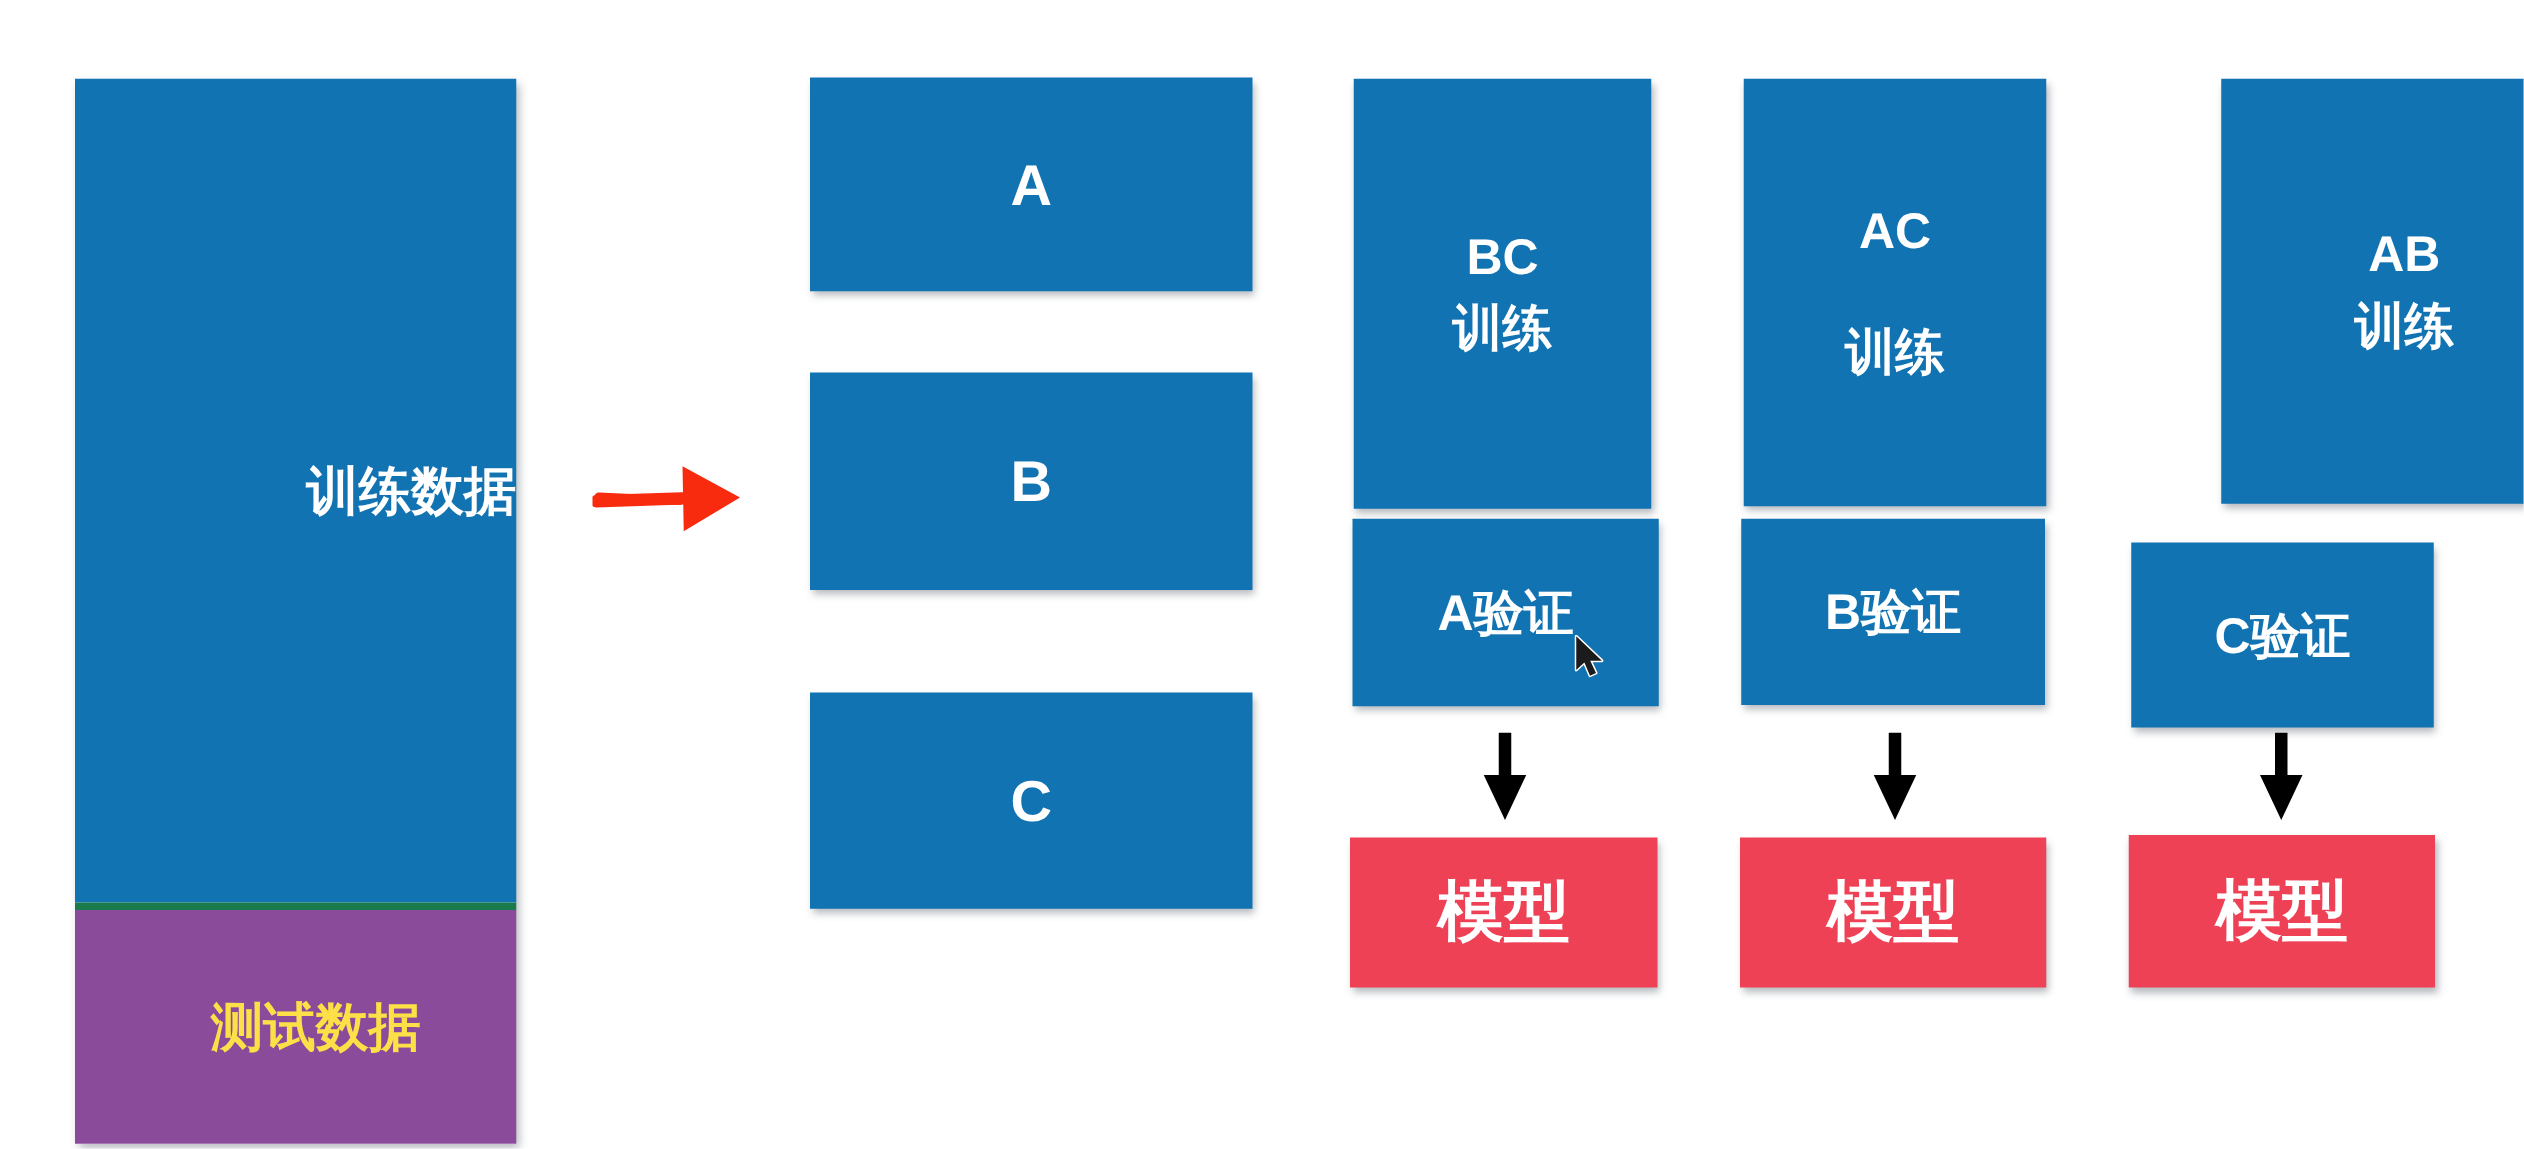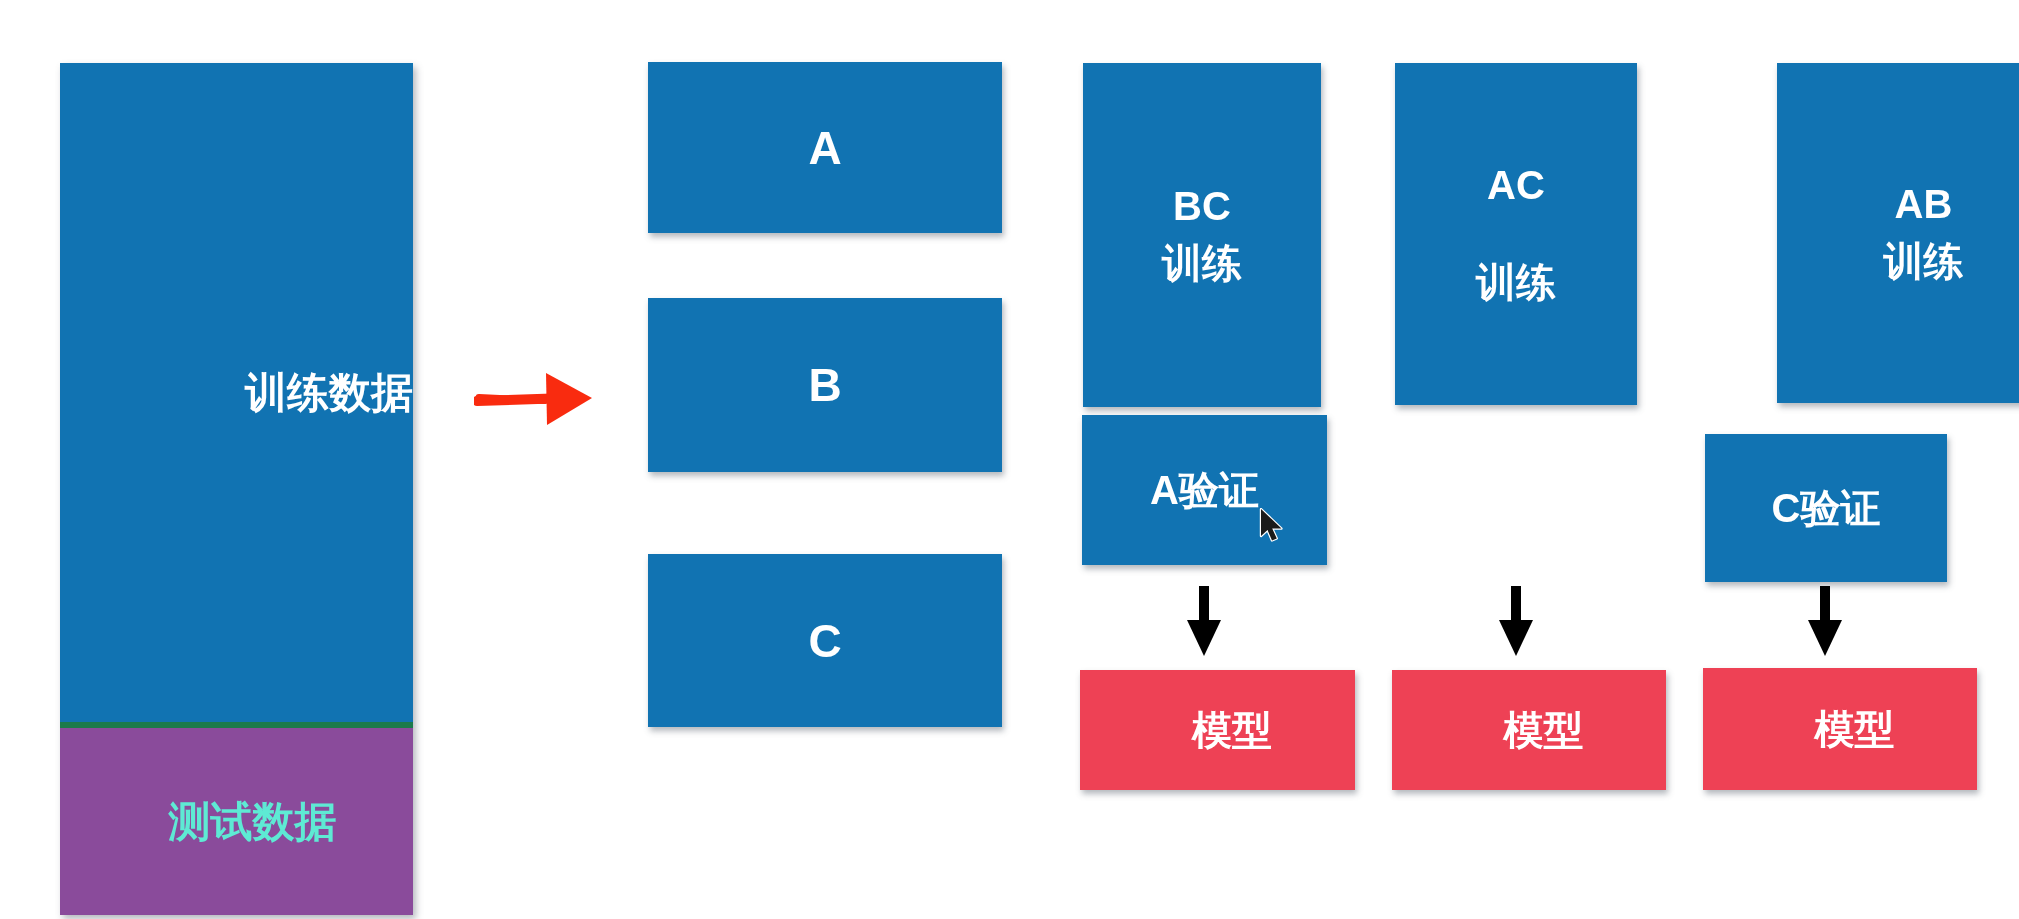--- a/index.html
+++ b/index.html
@@ -22,30 +22,30 @@
   
   #source-stack{
     position:absolute;left:60px;top:63px;width:353px;height:852px;
     box-shadow:3px 4px 7px rgba(90,100,110,0.45);
     display:flex;flex-direction:column;
   }
   #source-train{flex:0 0 659px;display:flex;align-items:center;justify-content:flex-end;
     background:#1173b2;color:#fff;font-weight:bold;font-size:42px;}
   #source-divider{flex:0 0 6px;}
   #source-test{flex:1 1 auto;display:flex;align-items:center;justify-content:center;
-    background:#8a4b9b;color:#5eead4;font-weight:bold;font-size:42px;padding-left:32px;}
+    background:#8a4b9b;color:#fde047;font-weight:bold;font-size:42px;padding-left:32px;}
   
   .fold{font-size:46px;}
   #fold-a{left:648px;top:62px;width:354px;height:171px;}
   #fold-b{left:648px;top:298px;width:354px;height:174px;}
   #fold-c{left:648px;top:554px;width:354px;height:173px;}
   
   .train-box{flex-direction:column;font-size:40px;line-height:1.42;}
   .val-box{font-size:40px;}
-  .model-box{font-size:40px;padding-left:29px;}
+  .model-box{font-size:53px;}
   #col1-train{left:1083px;top:63px;width:238px;height:344px;}
   #col1-val{left:1082px;top:415px;width:245px;height:150px;}
   #col1-model{left:1080px;top:670px;width:246px;height:120px;}
   #col2-train{left:1395px;top:63px;width:242px;height:342px;gap:40px;}
   #col2-val{left:1393px;top:415px;width:243px;height:149px;}
   #col2-model{left:1392px;top:670px;width:245px;height:120px;}
   #col3-train{left:1777px;top:63px;width:293px;height:340px;}
   #col3-val{left:1705px;top:434px;width:242px;height:148px;}
   #col3-model{left:1703px;top:668px;width:245px;height:122px;}
   .down-arrow{position:absolute;width:44px;height:70px;}
@@ -98,20 +98,23 @@
     <polygon points="5,34 39,34 22,70" fill="#000"></polygon>
   </svg>
   <div id="col1-model" class="box red model-box">
     <span>模型</span>
   </div>
 
   <div id="col2-train" class="box blue train-box">
     <span>AC</span>
     <span>训练</span>
   </div>
+  <div id="col2-val" class="box blue val-box">
+    <span>B验证</span>
+  </div>
   <svg id="arrow2" class="down-arrow" viewBox="0 0 44 70">
     <rect x="17" y="0" width="10" height="38" fill="#000"></rect>
     <polygon points="5,34 39,34 22,70" fill="#000"></polygon>
   </svg>
   <div id="col2-model" class="box red model-box">
     <span>模型</span>
   </div>
 
   <div id="col3-train" class="box blue train-box">
     <span>AB</span>

